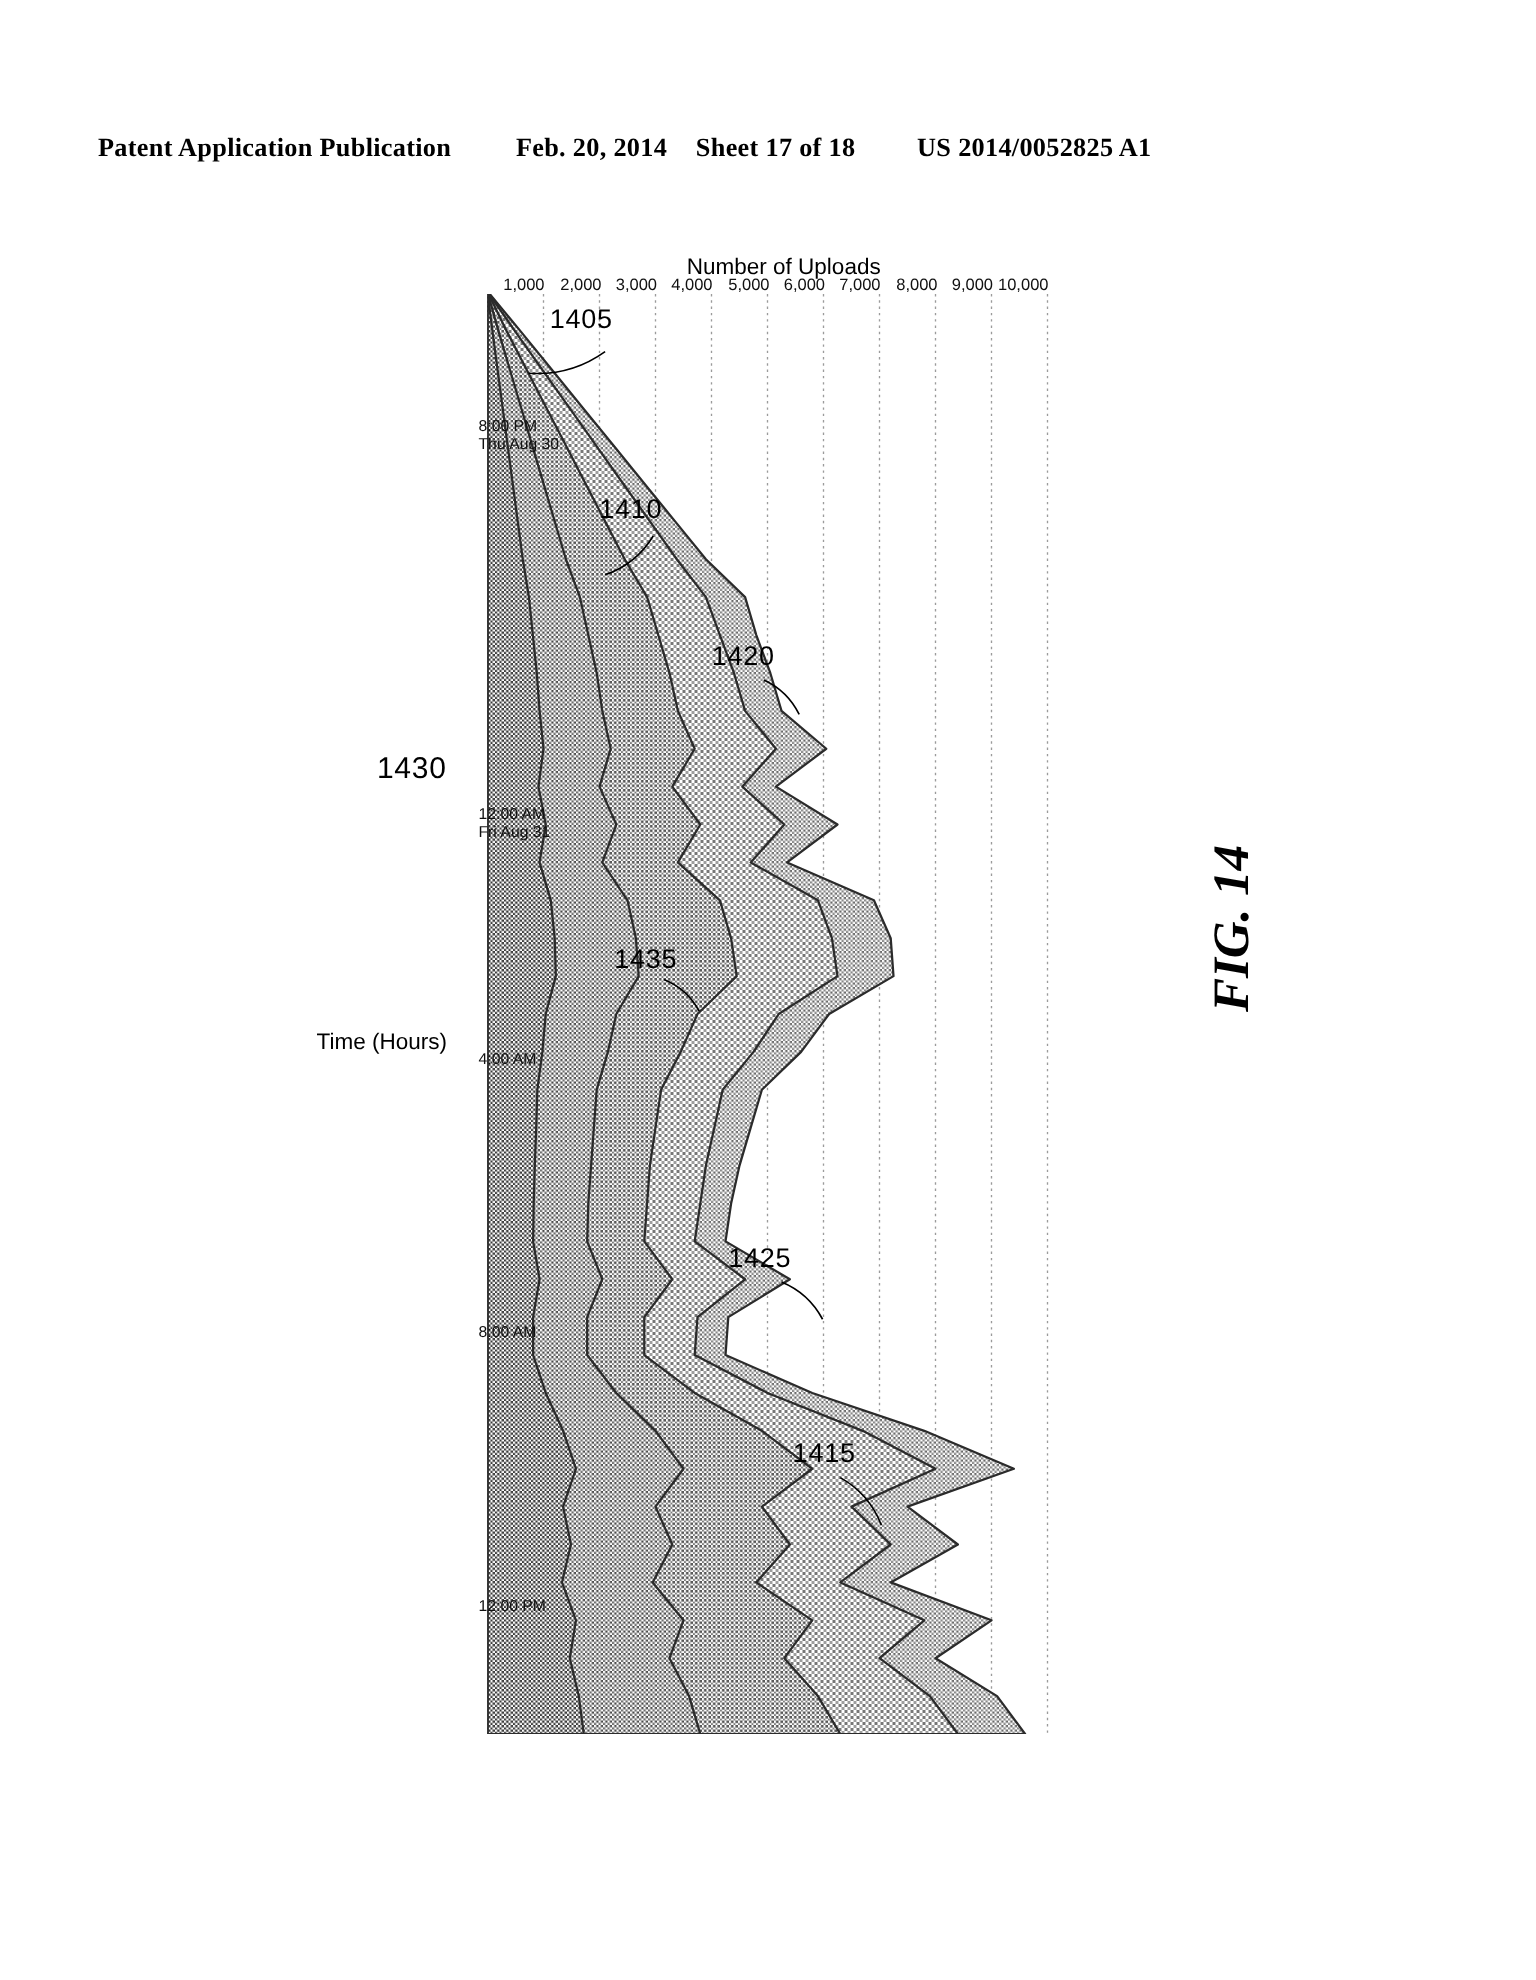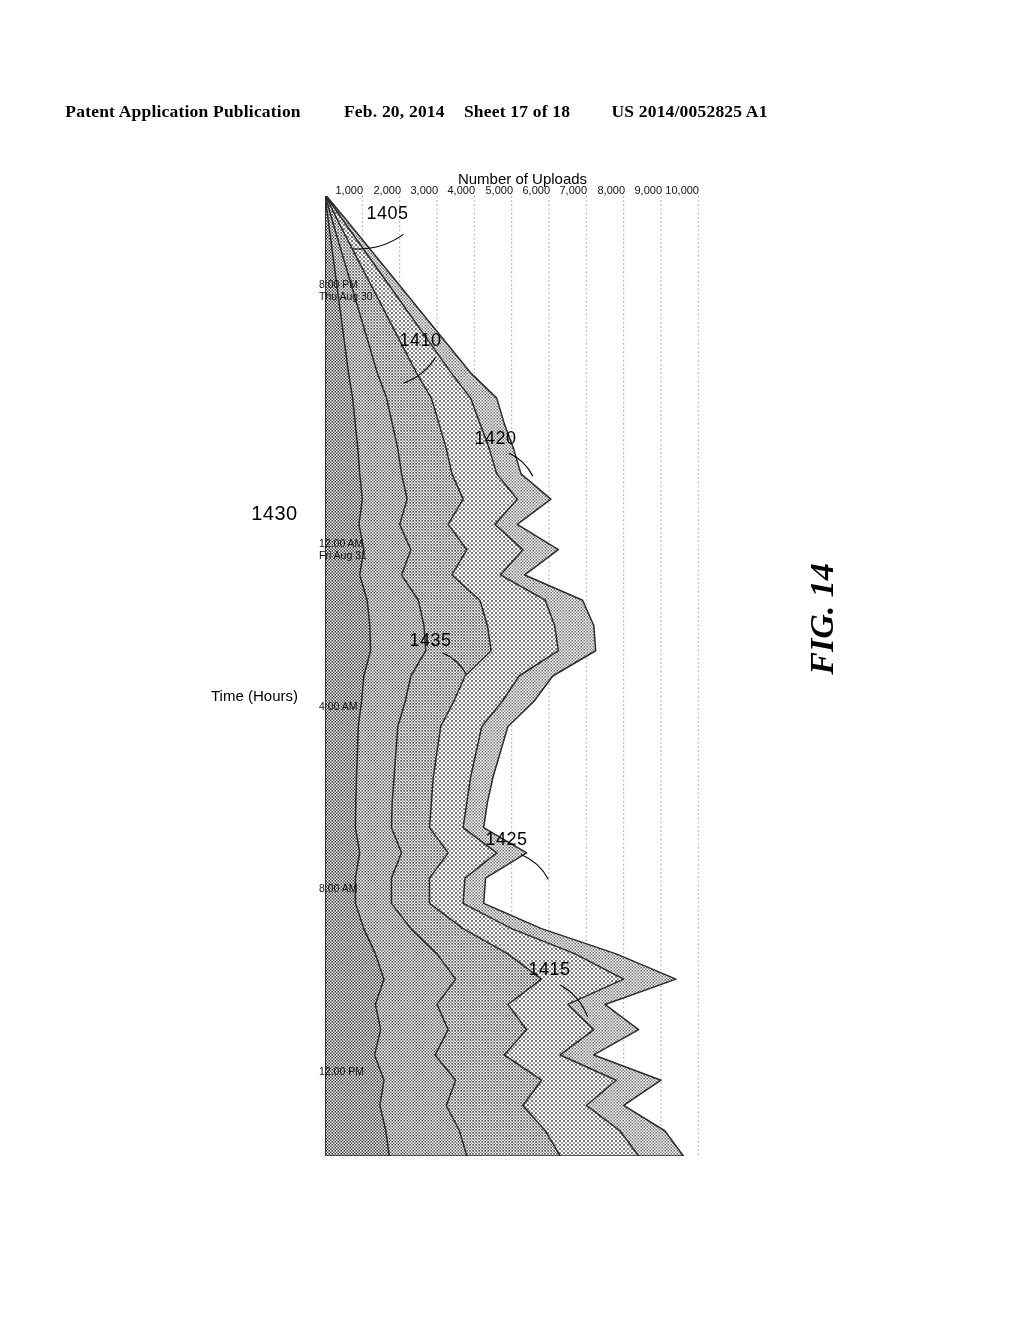--- a/index.html
+++ b/index.html
@@ -12,21 +12,21 @@
     width: 1024px;
     height: 1320px;
     position: relative;
     font-family: "Liberation Serif", serif;
     overflow: hidden;
   }
 
   
   #page-header {
     position: absolute;
-    top: 101px;
+    top: 88px;
     left: 0;
     width: 833px;
     text-align: center;
     font-family: "Liberation Serif", serif;
     font-weight: bold;
     font-size: 17.5px;
     color: #000;
     white-space: nowrap;
     letter-spacing: 0.2px;
   }

